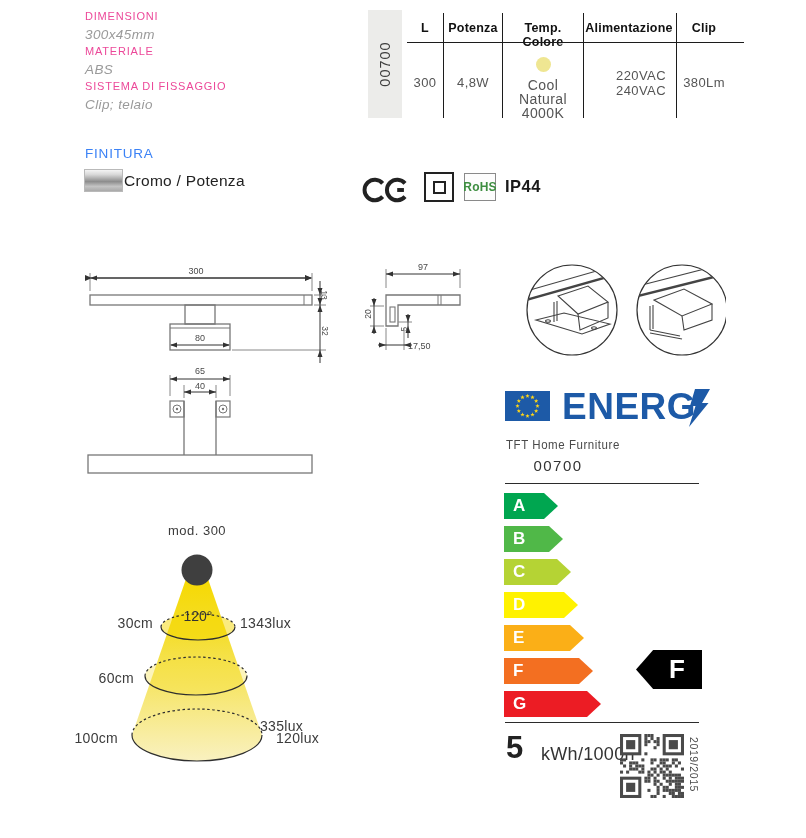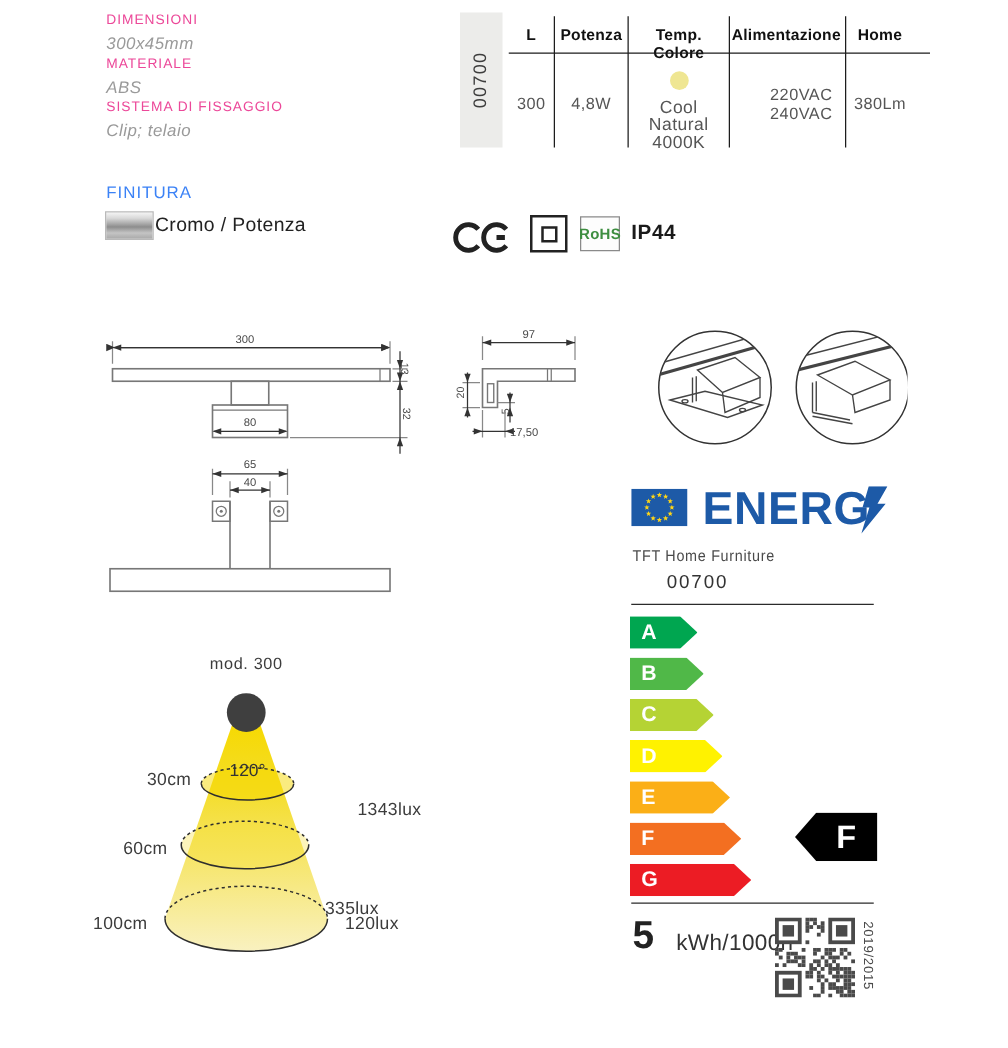--- a/index.html
+++ b/index.html
@@ -78,21 +78,21 @@
     <div class="spec-value">Clip; telaio</div>
   </div>
 
   <div class="sku-cell">
     <span>00700</span>
   </div>
   <div class="th" style="left:408px;width:34px;">L</div>
   <div class="th" style="left:446px;width:54px;">Potenza</div>
   <div class="th" style="left:506px;width:74px;">Temp. Colore</div>
   <div class="th" style="left:585px;width:88px;">Alimentazione</div>
-  <div class="th" style="left:678px;width:52px;">Home</div>
+  <div class="th" style="left:678px;width:52px;">Clip</div>
   <div class="t-underline"></div>
   <div class="t-vline" style="left:443px;"></div>
   <div class="t-vline" style="left:502px;"></div>
   <div class="t-vline" style="left:583px;"></div>
   <div class="t-vline" style="left:676px;"></div>
 
   <div class="td" style="left:408px;top:75px;width:34px;">300</div>
   <div class="td" style="left:446px;top:75px;width:54px;">4,8W</div>
   <div class="color-dot" style="left: 536px; top: 57px; background: rgb(239, 230, 146);" id="temp-dot"></div>
   <div class="td" style="left:506px;top:78px;width:74px;font-size:14px;line-height:14px;">
@@ -450,19 +450,19 @@
     <path d="M101,113 A37,13 0 0 1 175,113" fill="none" stroke="#2e2e2e" stroke-width="1.2" stroke-dasharray="2.5,2.5"></path>
     <path d="M85,162 A51,19 0 0 0 187,162" fill="none" stroke="#2e2e2e" stroke-width="1.2"></path>
     <path d="M85,162 A51,19 0 0 1 187,162" fill="none" stroke="#2e2e2e" stroke-width="1.2" stroke-dasharray="2.5,2.5"></path>
     <path d="M72,221 A65,26 0 0 0 202,221" fill="none" stroke="#2e2e2e" stroke-width="1.2"></path>
     <path d="M72,221 A65,26 0 0 1 202,221" fill="none" stroke="#2e2e2e" stroke-width="1.2" stroke-dasharray="2.5,2.5"></path>
     <circle cx="137" cy="56" r="15.5" fill="#3f3f3f"></circle>
   </svg>
   <div class="ph-title">mod. 300</div>
   <div class="ph-angle">120°</div>
   <div class="ph-label" style="left:105px;top:615px;width:48px;text-align:right;">30cm</div>
-  <div class="ph-label" style="left:240px;top:639px;margin-left:46px;">1343lux</div>
+  <div class="ph-label" style="left:240px;top:615px;">1343lux</div>
   <div class="ph-label" style="left:86px;top:670px;width:48px;text-align:right;">60cm</div>
   <div class="ph-label" style="left:260px;top:670px;margin-top:48px;">335lux</div>
   <div class="ph-label" style="left:68px;top:730px;width:50px;text-align:right;">100cm</div>
   <div class="ph-label" style="left:276px;top:730px;">120lux</div>
 
 </div>
 
 </body></html>

